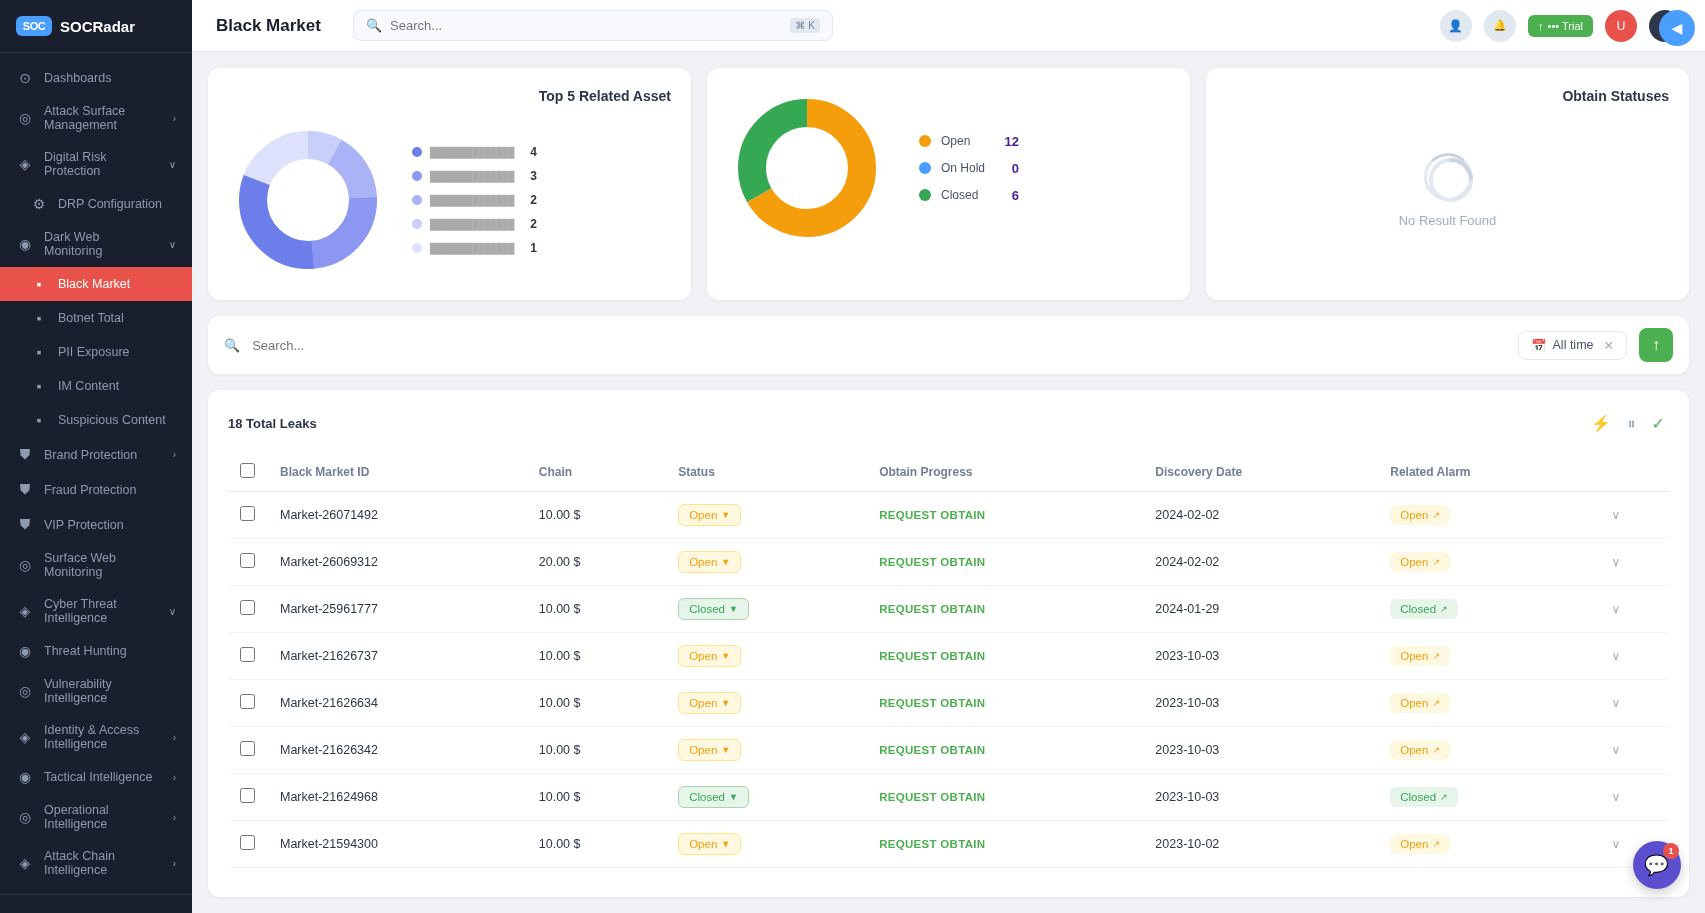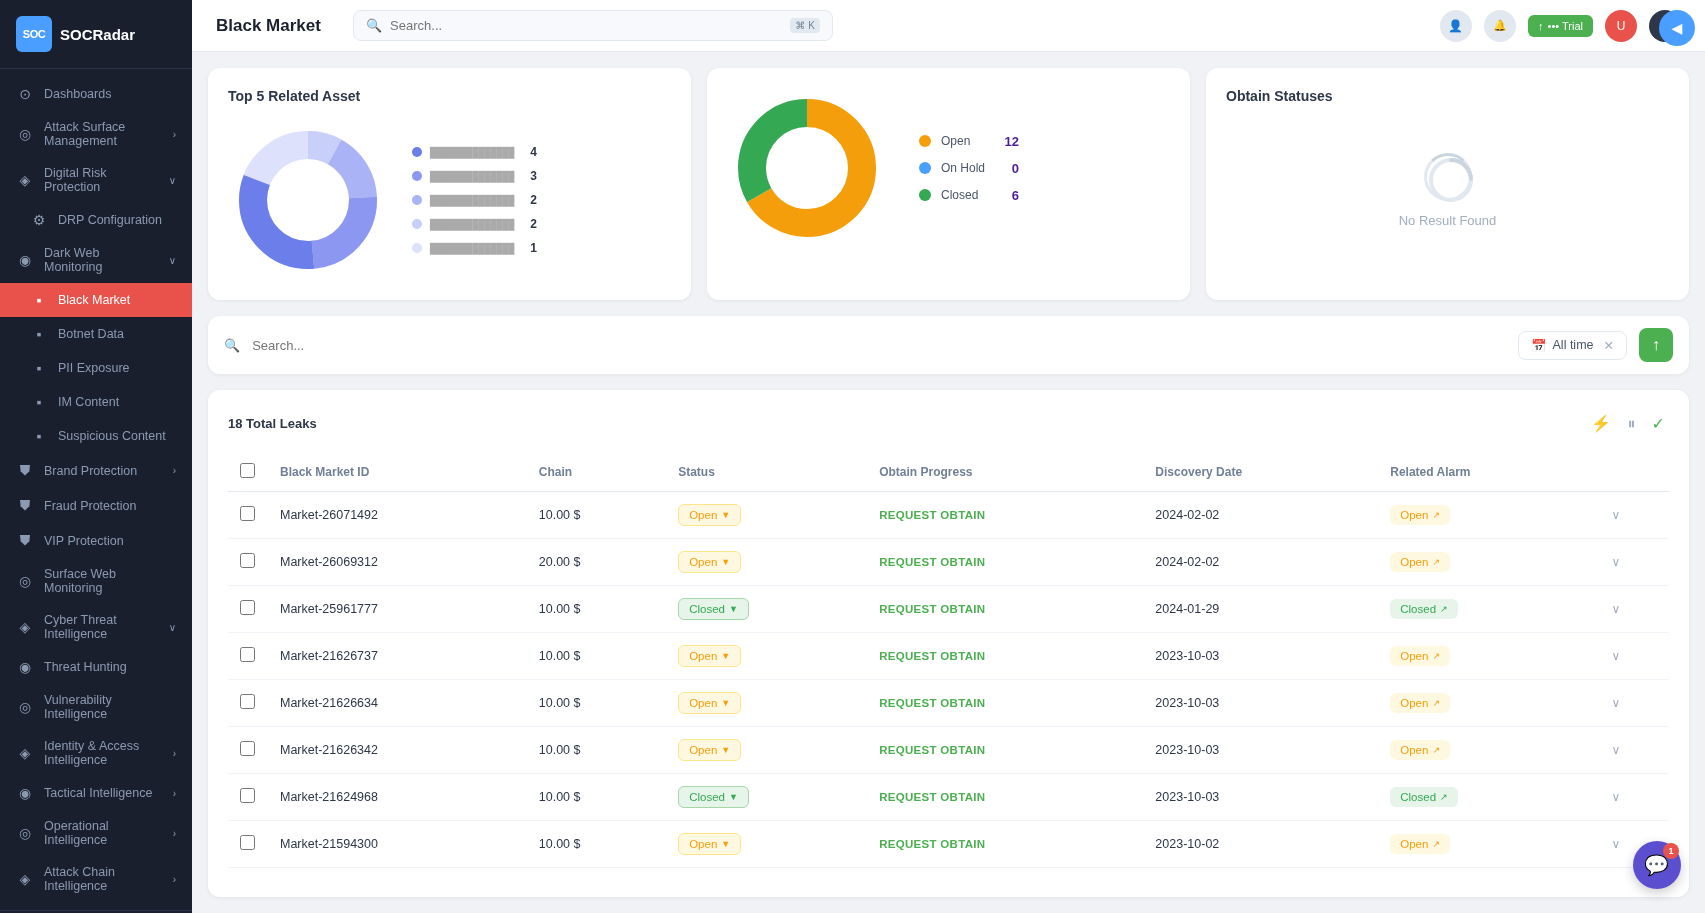--- a/index.html
+++ b/index.html
@@ -20,21 +20,21 @@
       padding: 16px 16px;
       display: flex;
       align-items: center;
       gap: 8px;
       border-bottom: 1px solid #2a3347;
     }
     .logo-box {
       background: #4a9eff;
       border-radius: 6px;
       width: 36px;
-      height: 36px;
+      height: 20px;
       display: flex;
       align-items: center;
       justify-content: center;
       color: white;
       font-weight: 800;
       font-size: 11px;
       letter-spacing: -0.5px;
     }
     .logo-text { color: white; font-weight: 700; font-size: 15px; }
     .sidebar-nav { flex: 1; padding: 8px 0; }
@@ -123,21 +123,21 @@
 
     
     .cards-row { display: flex; gap: 16px; }
     .card {
       background: white;
       border-radius: 12px;
       padding: 20px;
       flex: 1;
       box-shadow: 0 1px 4px rgba(0,0,0,0.06);
     }
-    .card-title { font-size: 14px; font-weight: 600; color: #2d3748; margin-bottom: 16px; }
+    .card-title { font-size: 14px; font-weight: 600; color: #2d3748; margin-bottom: 16px; text-align: right; }
 
     
     .chart-container { display: flex; align-items: center; gap: 24px; }
     .donut-wrap { position: relative; width: 160px; height: 160px; flex-shrink: 0; }
     .donut-wrap svg { width: 100%; height: 100%; }
     .legend { display: flex; flex-direction: column; gap: 10px; }
     .legend-item { display: flex; align-items: center; gap: 8px; font-size: 12px; color: #4a5568; }
     .legend-dot { width: 10px; height: 10px; border-radius: 50%; flex-shrink: 0; }
     .legend-label { flex: 1; color: #718096; font-size: 11.5px; }
     .legend-count { font-weight: 600; color: #2d3748; margin-left: 8px; }
@@ -318,21 +318,21 @@
       <span class="icon">◉</span>
       <span>Dark Web Monitoring</span>
       <span class="chevron">∨</span>
     </div>
     <div class="nav-item active" style="padding-left:30px;">
       <span class="icon">▪</span>
       <span>Black Market</span>
     </div>
     <div class="nav-item" style="padding-left:30px;">
       <span class="icon">▪</span>
-      <span>Botnet Data</span>
+      <span>Botnet Total</span>
     </div>
     <div class="nav-item" style="padding-left:30px;">
       <span class="icon">▪</span>
       <span>PII Exposure</span>
     </div>
     <div class="nav-item" style="padding-left:30px;">
       <span class="icon">▪</span>
       <span>IM Content</span>
     </div>
     <div class="nav-item" style="padding-left:30px;">

